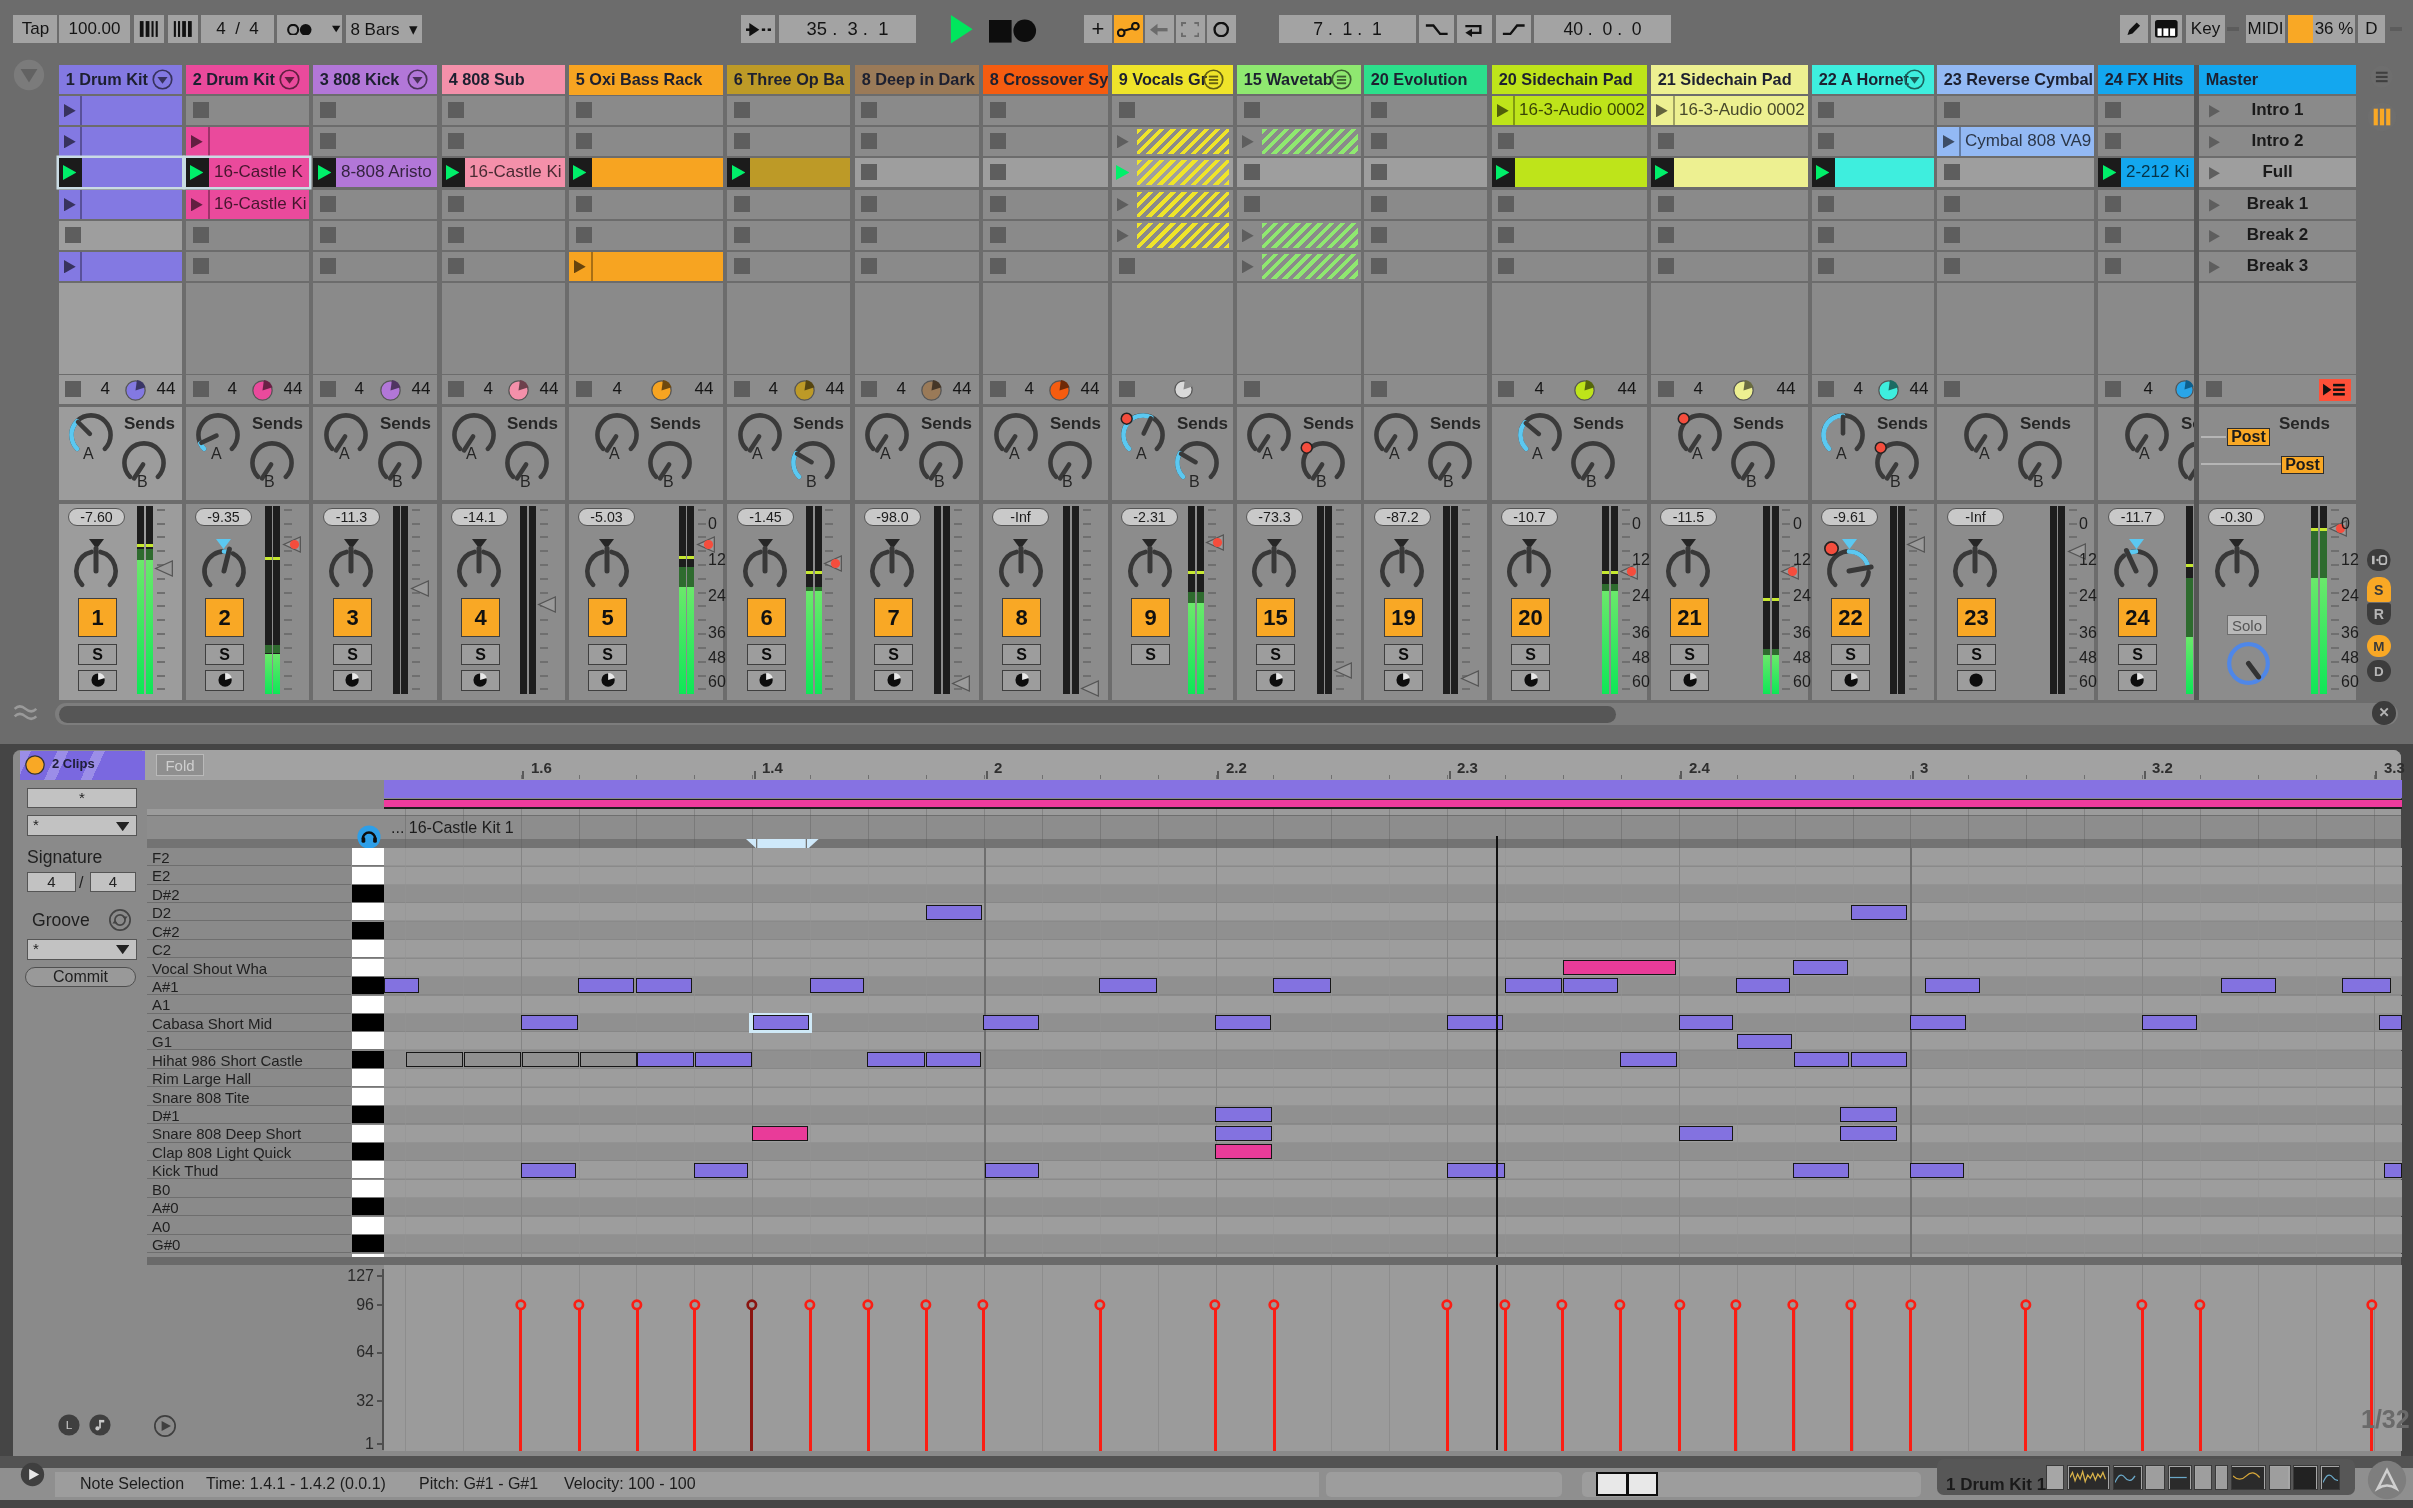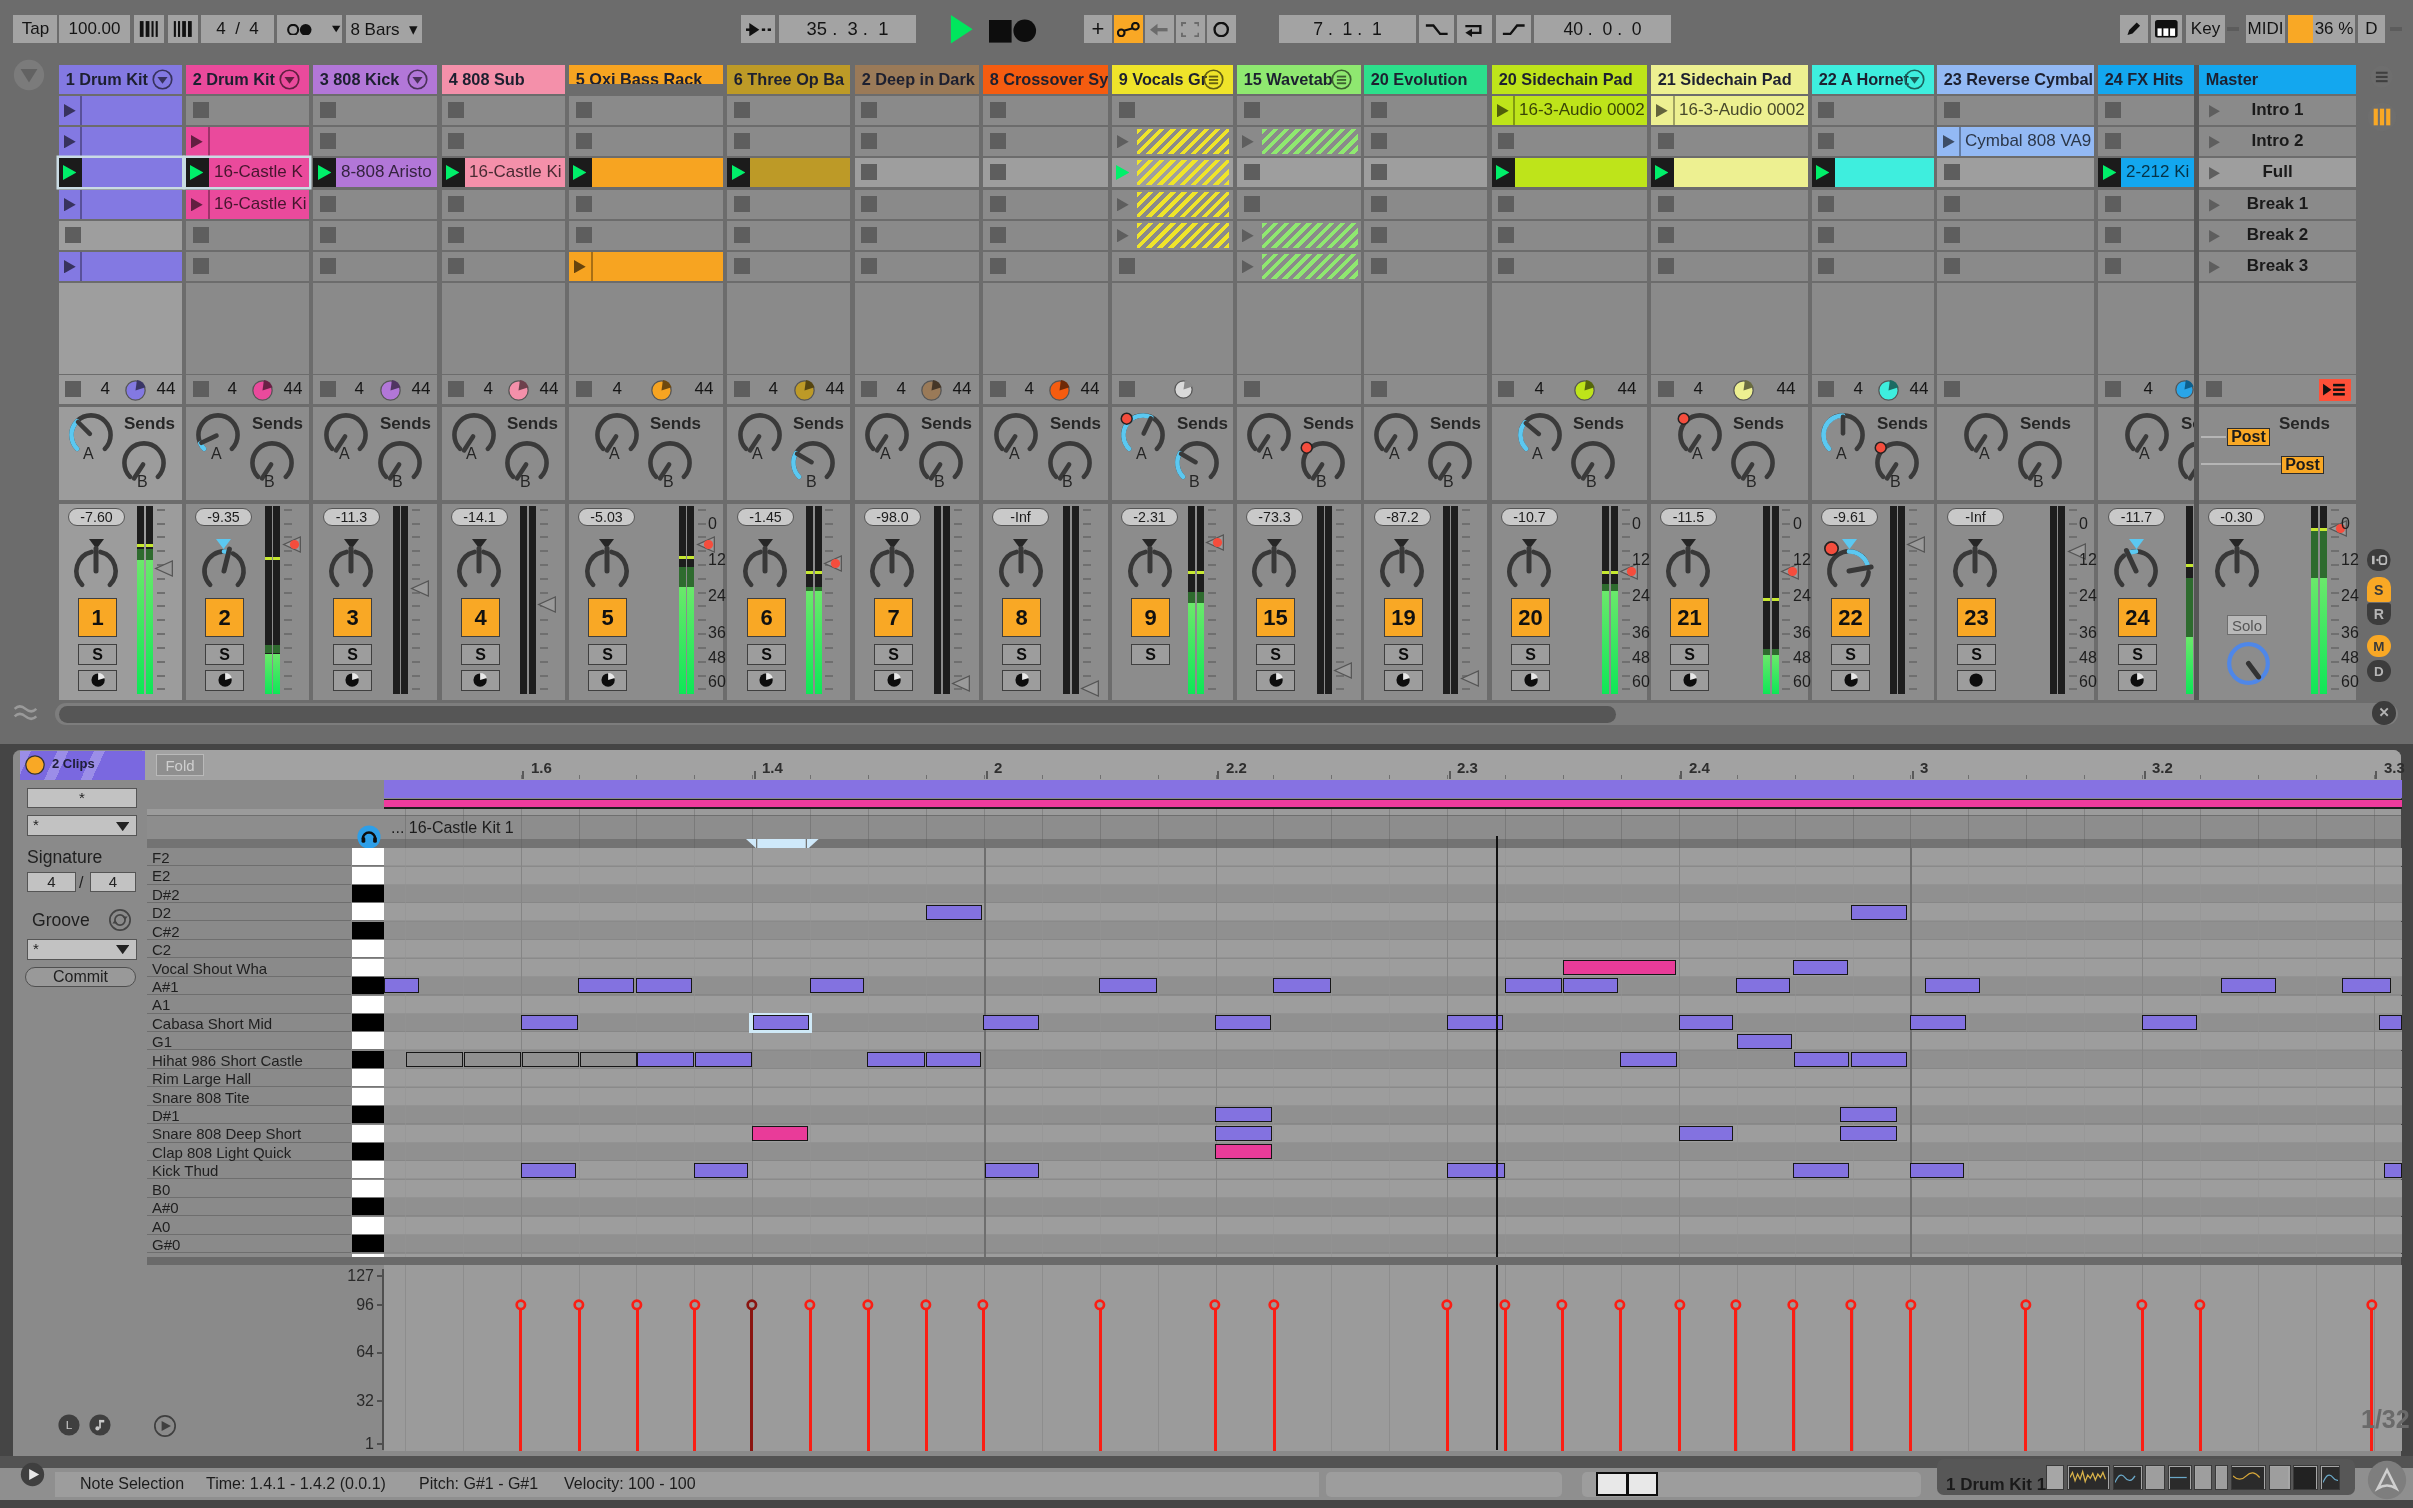--- a/index.html
+++ b/index.html
@@ -110,23 +110,23 @@
 <svg style="position:absolute;left:279px;top:69px;" width="21" height="21" viewBox="0 0 25 25">
     <circle cx="12.5" cy="12.5" r="11" fill="none" stroke="#621f41" stroke-width="2"></circle>
     <polygon points="6.5,9.5 18.5,9.5 12.5,17.5" fill="#621f41"></polygon>
   </svg>
 <div style="position:absolute;left:313px;top:65px;width:124px;height:29px;background:#b277d8;color:#1d2030;font-size:16.3px;font-weight:700;line-height:29px;padding-left:6.7px;overflow:hidden;white-space:nowrap;">3 808 Kick</div>
 <svg style="position:absolute;left:407px;top:69px;" width="21" height="21" viewBox="0 0 25 25">
     <circle cx="12.5" cy="12.5" r="11" fill="none" stroke="#4a315a" stroke-width="2"></circle>
     <polygon points="6.5,9.5 18.5,9.5 12.5,17.5" fill="#4a315a"></polygon>
   </svg>
 <div style="position:absolute;left:442px;top:65px;width:123px;height:29px;background:#f490aa;color:#1d2030;font-size:16.3px;font-weight:700;line-height:29px;padding-left:6.7px;overflow:hidden;white-space:nowrap;">4 808 Sub</div>
-<div style="position:absolute;left:569px;top:65px;width:154px;height:19px;background:#f7a421;color:#1d2030;font-size:16.3px;font-weight:700;line-height:29px;padding-left:6.7px;overflow:hidden;white-space:nowrap;">5 Oxi Bass Rack</div>
+<div style="position:absolute;left:569px;top:65px;width:154px;height:30px;background:#f7a421;color:#1d2030;font-size:16.3px;font-weight:700;line-height:29px;padding-left:6.7px;overflow:hidden;white-space:nowrap;">5 Oxi Bass Rack</div>
 <div style="position:absolute;left:727px;top:65px;width:123px;height:29px;background:#bd9a27;color:#1d2030;font-size:16.3px;font-weight:700;line-height:29px;padding-left:6.7px;overflow:hidden;white-space:nowrap;">6 Three Op Ba</div>
-<div style="position:absolute;left:855px;top:65px;width:124px;height:29px;background:#9a7a58;color:#1d2030;font-size:16.3px;font-weight:700;line-height:29px;padding-left:6.7px;overflow:hidden;white-space:nowrap;">2 Deep in Dark</div>
+<div style="position:absolute;left:855px;top:65px;width:124px;height:29px;background:#9a7a58;color:#1d2030;font-size:16.3px;font-weight:700;line-height:29px;padding-left:6.7px;overflow:hidden;white-space:nowrap;">8 Deep in Dark</div>
 <div style="position:absolute;left:983px;top:65px;width:125px;height:29px;background:#f55c10;color:#1d2030;font-size:16.3px;font-weight:700;line-height:29px;padding-left:6.7px;overflow:hidden;white-space:nowrap;">8 Crossover Sy</div>
 <div style="position:absolute;left:1112px;top:65px;width:121px;height:29px;background:#efe42a;color:#1d2030;font-size:16.3px;font-weight:700;line-height:29px;padding-left:6.7px;overflow:hidden;white-space:nowrap;">9 Vocals Gr</div>
 <svg style="position:absolute;left:1203px;top:69px;" width="21" height="21" viewBox="0 0 25 25">
     <circle cx="12.5" cy="12.5" r="11" fill="none" stroke="#645f11" stroke-width="2"></circle>
     <line x1="7" y1="9" x2="18" y2="9" stroke="#645f11" stroke-width="2.2"></line>
     <line x1="7" y1="13" x2="18" y2="13" stroke="#645f11" stroke-width="2.2"></line>
     <line x1="7" y1="17" x2="18" y2="17" stroke="#645f11" stroke-width="2.2"></line>
   </svg>
 <div style="position:absolute;left:1237px;top:65px;width:124px;height:29px;background:#8fe870;color:#1d2030;font-size:16.3px;font-weight:700;line-height:29px;padding-left:6.7px;overflow:hidden;white-space:nowrap;">15 Wavetab</div>
 <svg style="position:absolute;left:1331px;top:69px;" width="21" height="21" viewBox="0 0 25 25">

